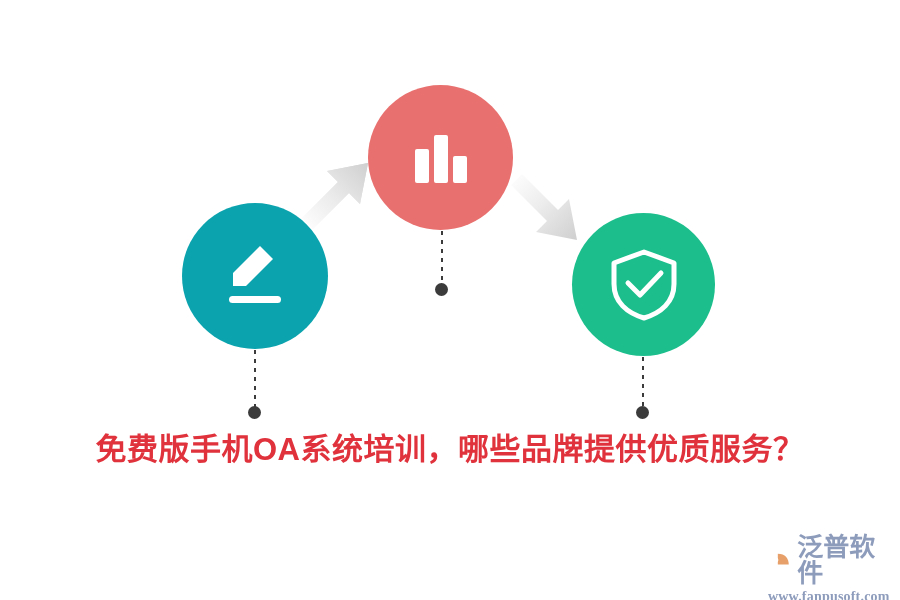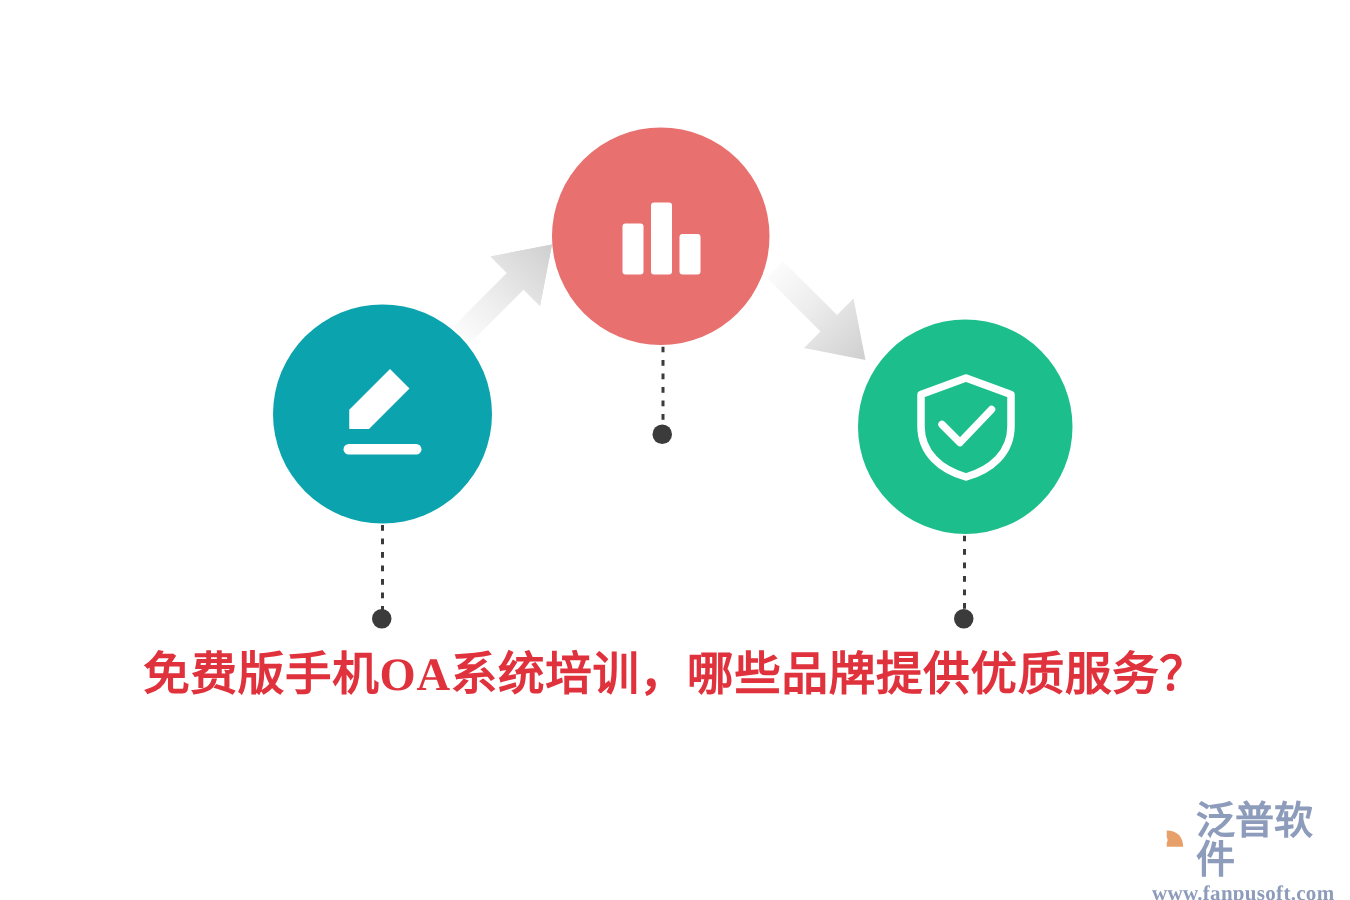--- a/index.html
+++ b/index.html
@@ -74,21 +74,20 @@
     top: 428px;
     width: 900px;
     text-align: center;
     font-size: 31px;
     line-height: 1.45;
     font-weight: 700;
     color: #E0323C;
     letter-spacing: 0.5px;
     white-space: nowrap;
     z-index: 5;
-    font-family: Liberation Serif, serif;
   }
 
   
   #logo {
     position: absolute;
     left: 766px;
     top: 534px;
     width: 126px;
     height: 58px;
     z-index: 5;

